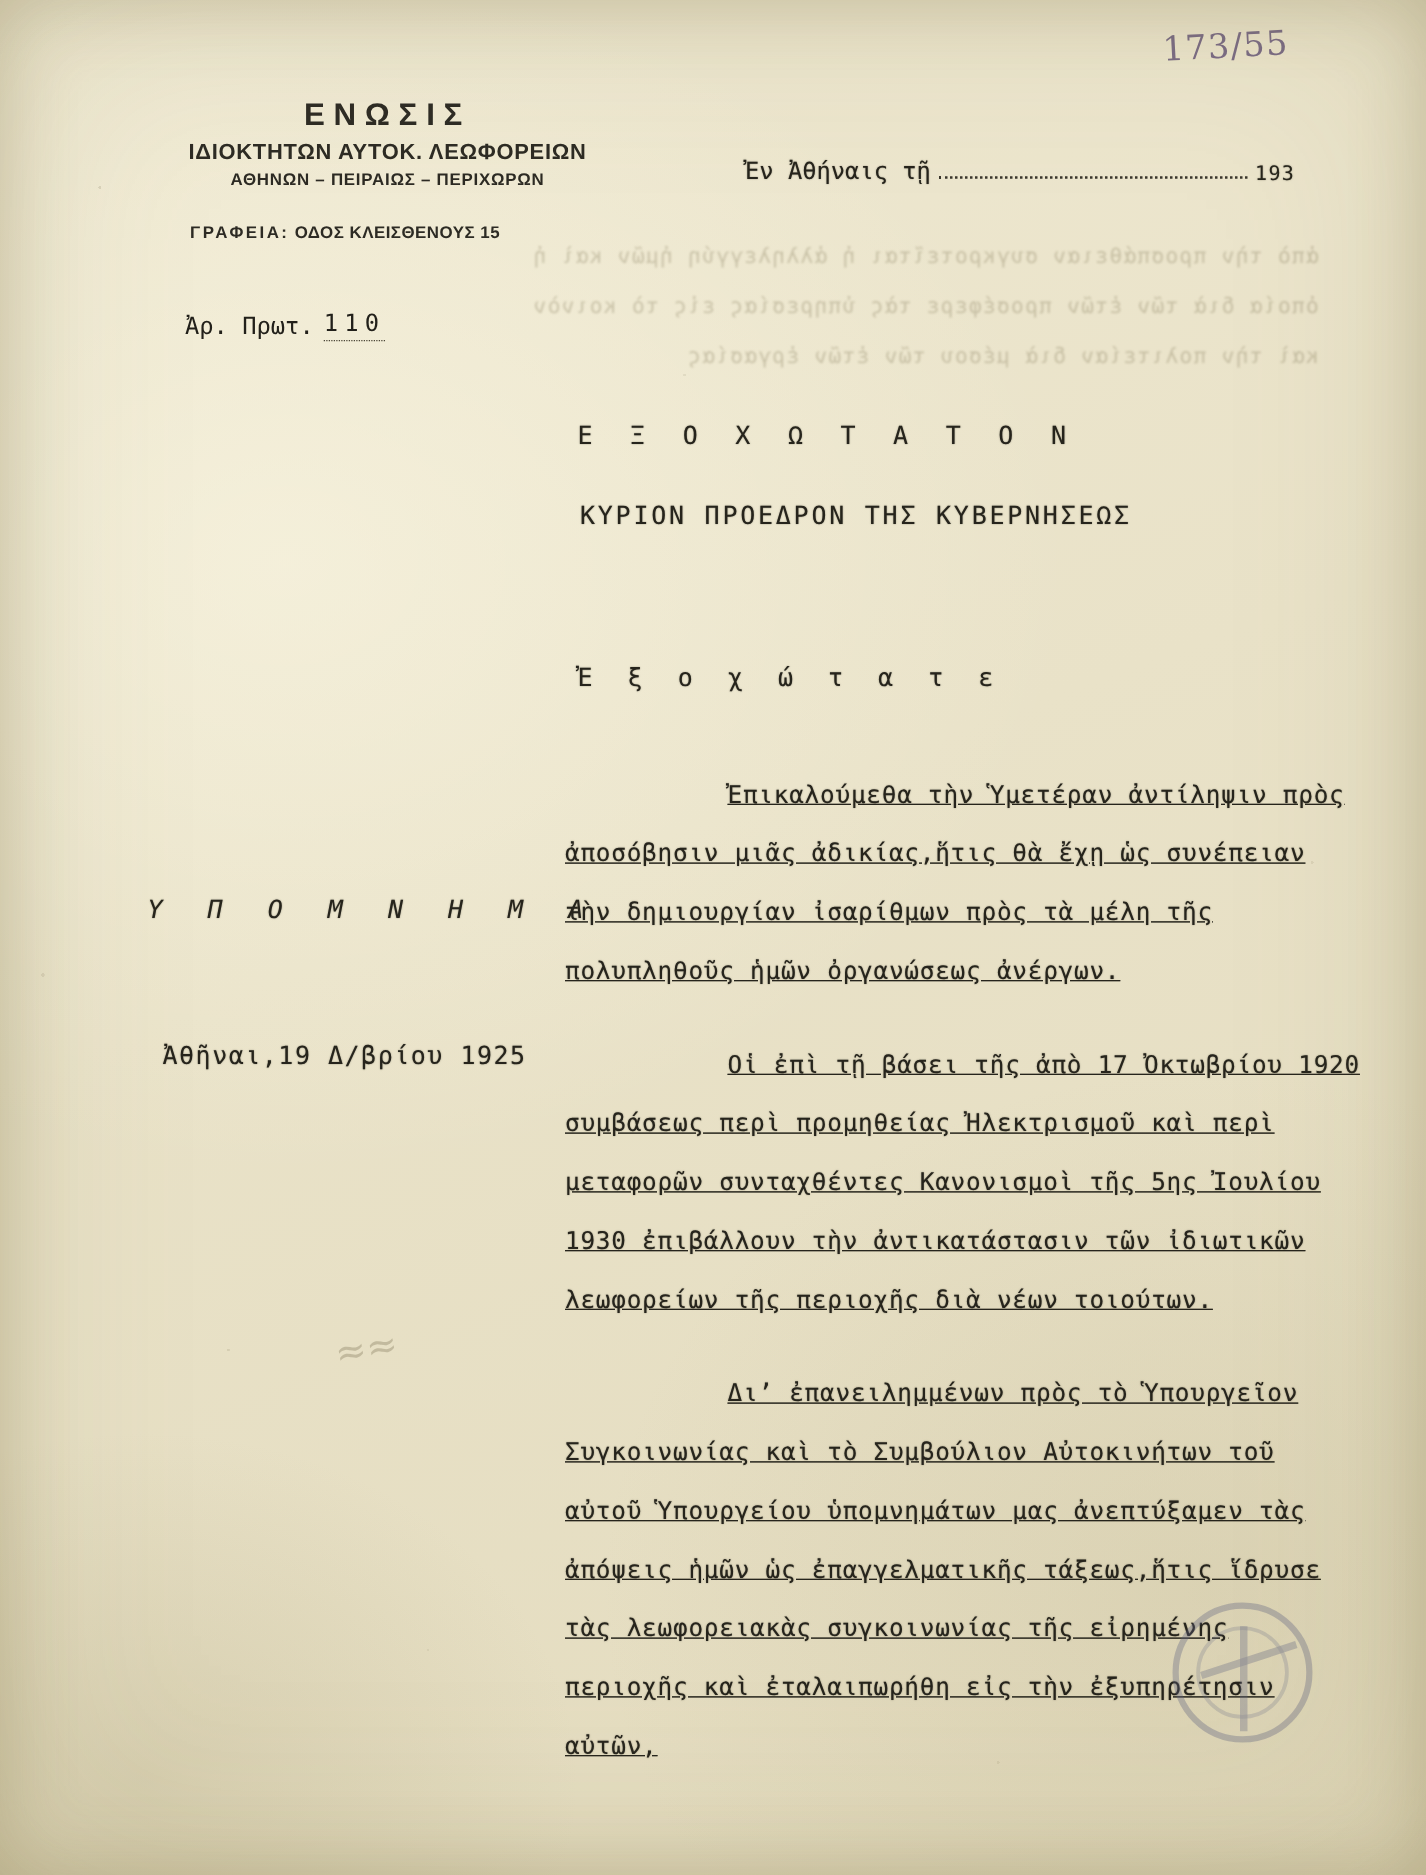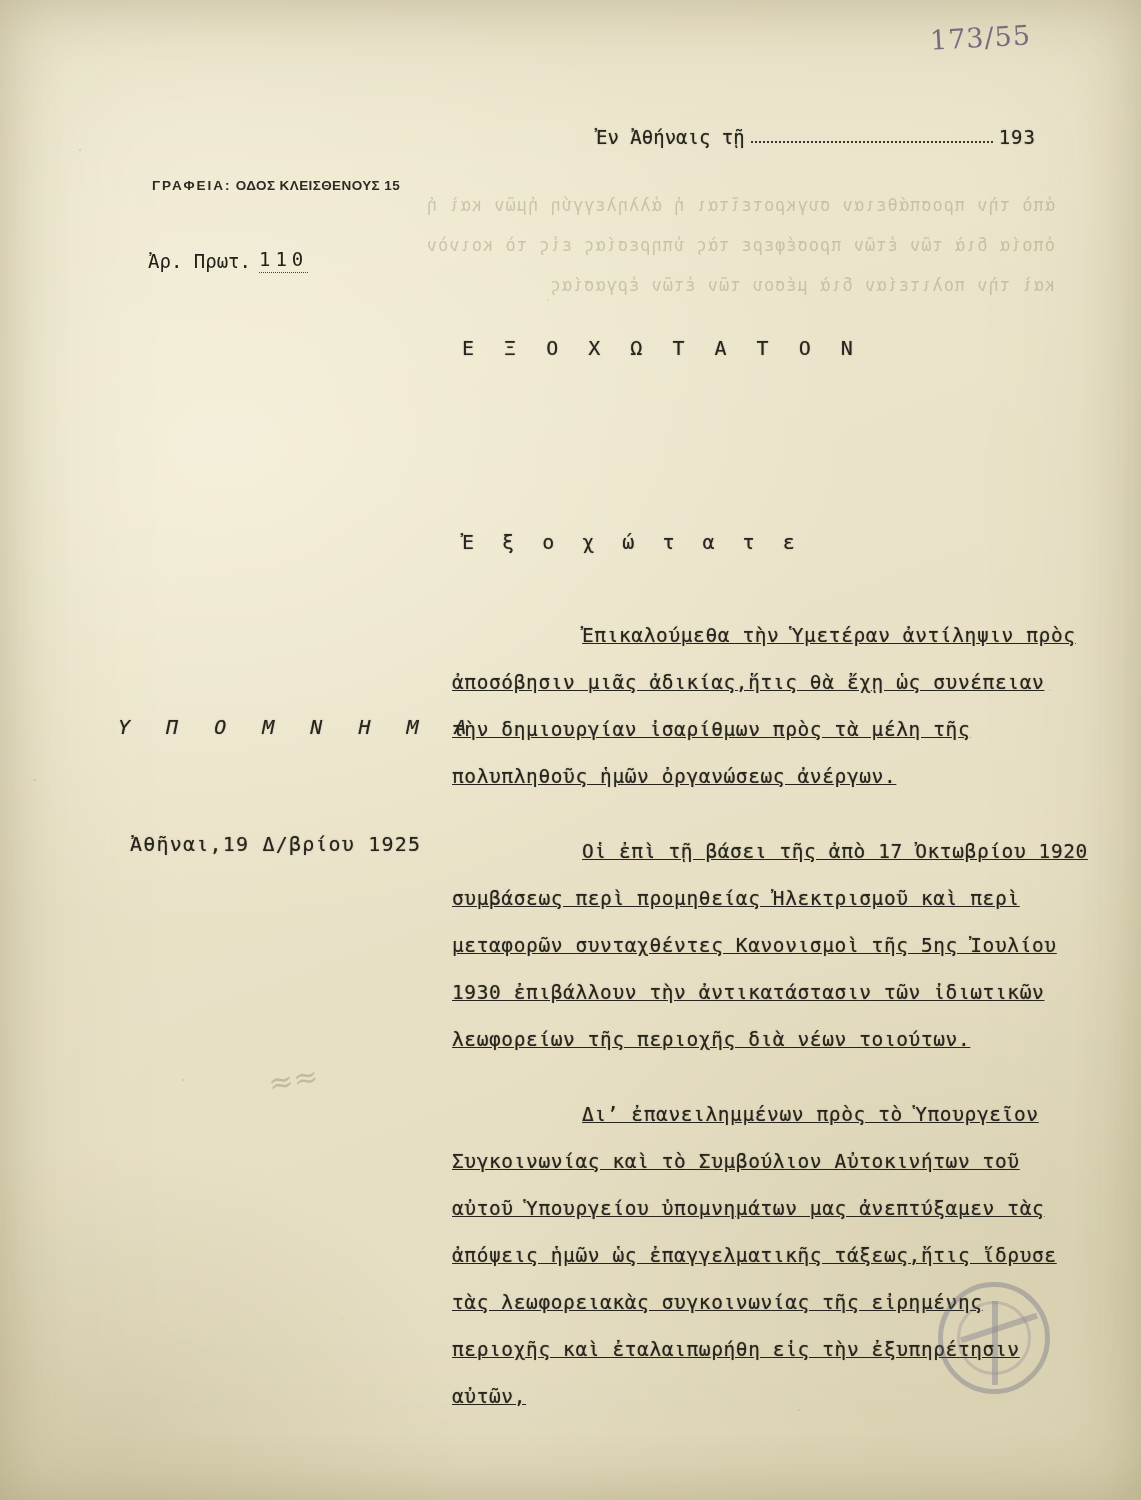--- a/index.html
+++ b/index.html
@@ -121,21 +121,21 @@
     font-size: 19px;
     display: flex;
     align-items: flex-end;
   }
   .place-line .dots {
     flex: 1;
     border-bottom: 2px dotted #3a362c;
     margin: 0 6px 5px 6px;
     height: 1px;
   }
-  .place-line .year { font-size: 19px; letter-spacing: 1px; }
+  .place-line .year { font-size: 16px; letter-spacing: 1px; }
 
   .prot {
     position: absolute;
     left: 148px;
     top: 248px;
     font-family: "DejaVu Sans Mono", monospace;
     font-size: 19px;
     color: #22201a;
     display: flex;
     align-items: center;
@@ -243,38 +243,44 @@
 </head>
 <body>
 
 <div class="page">
   <div class="speckles"></div>
 
   <div class="bleed">ἀπὸ τὴν προσπάθειαν συγκροτεῖται ἡ ἀλληλεγγύη ἡμῶν καὶ ἡ ὁποία διὰ τῶν ἐτῶν προσέφερε τὰς ὑπηρεσίας εἰς τὸ κοινὸν καὶ τὴν πολιτείαν διὰ μέσου τῶν ἐτῶν ἐργασίας</div>
 
   <div class="archive-no">173/55</div>
 
+  <div class="masthead">
+    <div class="org">ΕΝΩΣΙΣ</div>
+    <div class="l2">ΙΔΙΟΚΤΗΤΩΝ ΑΥΤΟΚ. ΛΕΩΦΟΡΕΙΩΝ</div>
+    <div class="l3">ΑΘΗΝΩΝ – ΠΕΙΡΑΙΩΣ – ΠΕΡΙΧΩΡΩΝ</div>
+  </div>
 
   <div class="offices">
     <span class="bold-lead">ΓΡΑΦΕΙΑ:</span>
     <span>ΟΔΟΣ ΚΛΕΙΣΘΕΝΟΥΣ 15</span>
   </div>
 
   <div class="place-line tw">
     <span>Ἐν Ἀθήναις τῇ</span>
     <span class="dots"></span>
     <span class="year">193</span>
   </div>
 
   <div class="prot">
     <span>Ἀρ. Πρωτ.</span>
     <span class="num">110</span>
   </div>
 
   <div class="tw addr1">Ε Ξ Ο Χ Ω Τ Α Τ Ο Ν</div>
+  <div class="tw addr2">ΚΥΡΙΟΝ  ΠΡΟΕΔΡΟΝ ΤΗΣ ΚΥΒΕΡΝΗΣΕΩΣ</div>
 
   <div class="tw salut">Ἐ ξ ο χ ώ τ α τ ε</div>
 
   <div class="tw memo-label">Υ Π Ο Μ Ν Η Μ Α</div>
   <div class="tw date-label">Ἀθῆναι,19 Δ/βρίου 1925</div>
 
   <div class="tw body">
     <p><span class="ind"></span><span>Ἐπικαλούμεθα τὴν Ὑμετέραν ἀντίληψιν πρὸς ἀποσόβησιν μιᾶς ἀδικίας,ἥτις θὰ ἔχῃ ὡς συνέπειαν τὴν δημιουργίαν ἰσαρίθμων πρὸς τὰ μέλη τῆς πολυπληθοῦς ἡμῶν ὀργανώσεως ἀνέργων.</span></p>
     <p><span class="ind"></span><span>Οἱ ἐπὶ τῇ βάσει τῆς ἀπὸ 17 Ὀκτωβρίου 1920 συμβάσεως περὶ προμηθείας Ἠλεκτρισμοῦ καὶ περὶ μεταφορῶν συνταχθέντες Κανονισμοὶ  τῆς 5ης Ἰουλίου 1930 ἐπιβάλλουν τὴν ἀντικατάστασιν τῶν ἰδιωτικῶν λεωφορείων τῆς περιοχῆς διὰ νέων τοιούτων.</span></p>
     <p><span class="ind"></span><span>Δι’ ἐπανειλημμένων πρὸς τὸ Ὑπουργεῖον Συγκοινωνίας καὶ τὸ Συμβούλιον Αὐτοκινήτων τοῦ αὐτοῦ Ὑπουργείου ὑπομνημάτων μας ἀνεπτύξαμεν τὰς ἀπόψεις ἡμῶν ὡς ἐπαγγελματικῆς τάξεως,ἥτις ἵδρυσε τὰς λεωφορειακὰς συγκοινωνίας τῆς εἰρημένης περιοχῆς καὶ ἐταλαιπωρήθη εἰς τὴν ἐξυπηρέτησιν αὐτῶν,</span></p>

